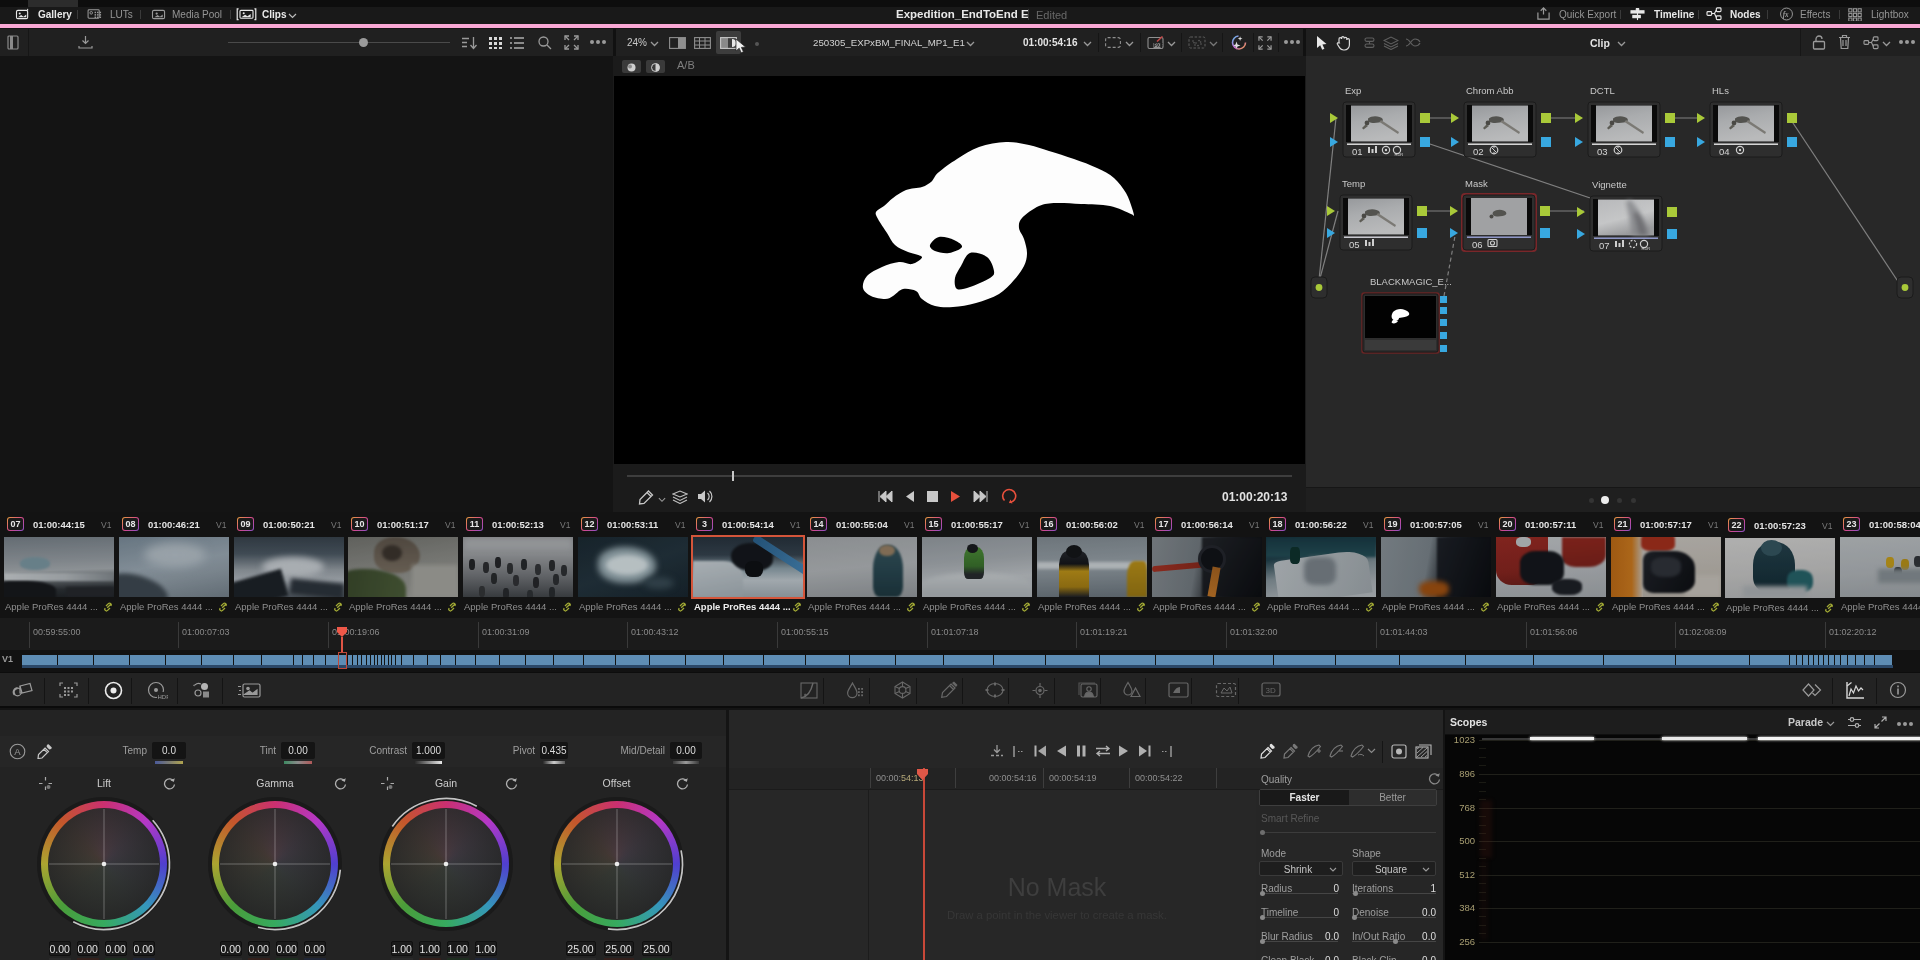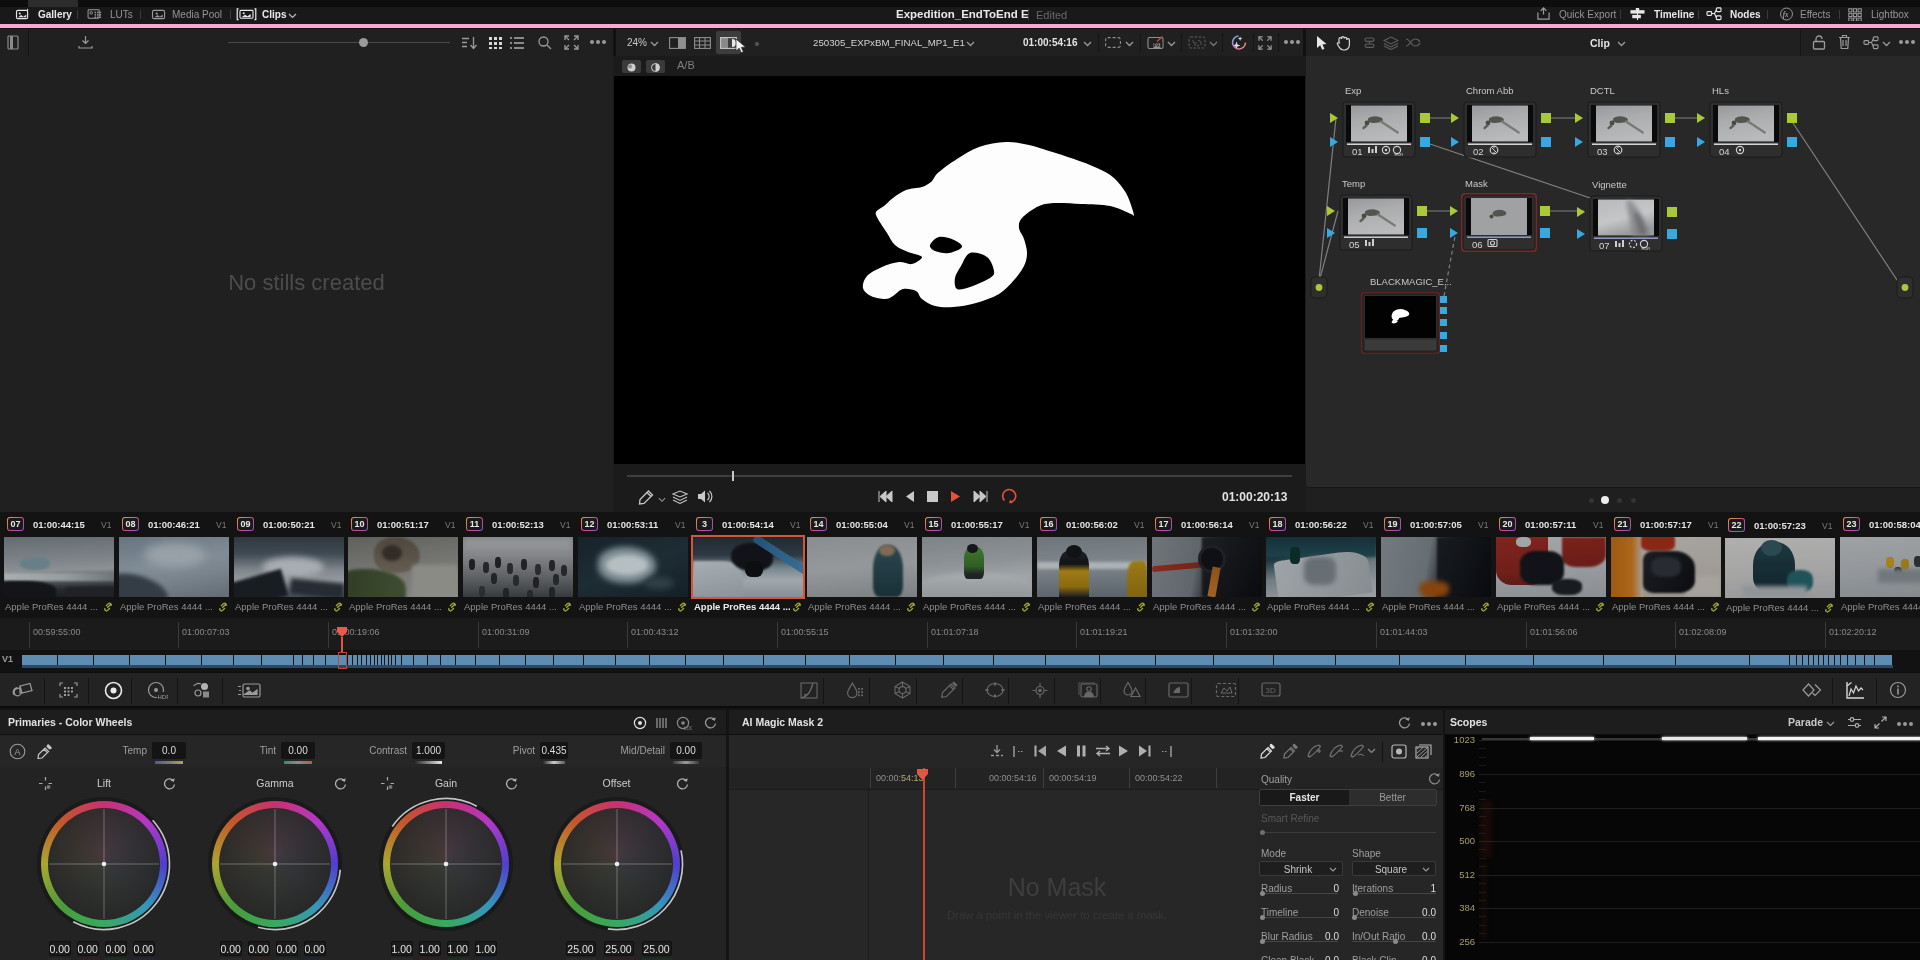--- a/index.html
+++ b/index.html
@@ -336,23 +336,20 @@
           <rect x="11" y="9.5" width="5" height="4" rx="1"></rect>
       <path d="M6 7 L9 7 L11 3.2 M9 7 L11 11.3"></path>
     </g>
   </svg>
   <svg class="abs" style="left:1882px;top:12px;" width="9" height="6" viewBox="0 0 9 6">
         <path d="M1 1 L4.5 4.5 L8 1" stroke="#999999" stroke-width="1.3" fill="none"></path>
       </svg>
   <div class="abs dots3" style="left:1899px;top:11px;"></div>
 </div>
 
-<div class="abs" id="gallery" style="left:0;top:56px;width:613px;height:456px;background:#202020;">
-  <div class="abs" style="left:0;top:210px;width:613px;height:34px;color:#4c4c4c;font-size:22px;text-align:center;line-height:34px;">No stills created</div>
-</div>
 
 <div class="abs" id="viewer" style="left:613px;top:56px;width:693px;height:456px;background:#1b1b1b;">
 
   <div class="abs" style="left:9px;top:4px;width:19px;height:13px;background:#3a3a3a;border-radius:2px;">
     <svg width="19" height="13" viewBox="0 0 19 13">
           <circle cx="9.5" cy="6.5" r="4" fill="#cfcfcf"></circle>
           <circle cx="8" cy="5.5" r="2" fill="#8a8a8a"></circle>
         </svg>
   </div>
   <div class="abs" style="left:33px;top:4px;width:19px;height:13px;background:#3a3a3a;border-radius:2px;">
@@ -1178,41 +1175,20 @@
   <path d="M2 5 L6.5 1.5" stroke="#d8d8d8" stroke-width="1.2"></path>
 </svg>
 <svg class="abs" style="left:1889px;top:8px;" width="18" height="18" viewBox="0 0 18 18">
   <circle cx="9" cy="9" r="7.5" fill="none" stroke="#9a9a9a" stroke-width="1.2"></circle>
   <rect x="8.2" y="7.5" width="1.6" height="6" fill="#9a9a9a"></rect>
         <rect x="8.2" y="4.5" width="1.6" height="1.8" fill="#9a9a9a"></rect>
 </svg>
     </div>
 
 <div class="abs" id="wheels" style="left:0;top:710px;width:726px;height:250px;background:#232323;">
-  <div class="abs" style="left:0;top:0;width:726px;height:25px;background:#1d1d1d;border-bottom:1px solid #0f0f0f;">
-    <div class="abs" style="left:8px;top:6px;font-size:10.5px;font-weight:bold;color:#e2e2e2;">Primaries - Color Wheels</div>
-    <svg class="abs" style="left:633px;top:6px;" width="14" height="14" viewBox="0 0 14 14">
-          <circle cx="7" cy="7" r="5.6" fill="none" stroke="#e0e0e0" stroke-width="1.2"></circle>
-          <circle cx="7" cy="7" r="2" fill="#e0e0e0"></circle>
-        </svg>
-    <svg class="abs" style="left:655px;top:6px;" width="14" height="14" viewBox="0 0 14 14">
-          <g stroke="#8a8a8a" stroke-width="1.4">
-            <path d="M2 2 L2 12 M5 2 L5 12 M8 2 L8 12 M11 2 L11 12"></path>
-          </g>
-        </svg>
-    <svg class="abs" style="left:676px;top:6px;" width="16" height="14" viewBox="0 0 16 14">
-          <circle cx="7" cy="7" r="5.6" fill="none" stroke="#8a8a8a" stroke-width="1.2"></circle>
-          <circle cx="7" cy="7" r="1.8" fill="#8a8a8a"></circle>
-          <text x="8" y="13.5" font-size="4.5" fill="#8a8a8a">LOG</text>
-        </svg>
-    <svg class="abs" style="left:704px;top:6px;" width="13" height="13" viewBox="0 0 13 13">
-          <path d="M10.8 4.2 A5 5 0 1 0 11.5 7.5" fill="none" stroke="#9a9a9a" stroke-width="1.3"></path>
-          <path d="M11.8 1.2 L10.8 4.8 L7.4 3.6 Z" fill="#9a9a9a"></path>
-        </svg>
-  </div>
   <div class="abs" style="left:0;top:26px;width:726px;height:31px;background:#262626;">
     <svg class="abs" style="left:9px;top:7px;" width="17" height="17" viewBox="0 0 17 17">
       <circle cx="8.5" cy="8.5" r="7.3" fill="none" stroke="#9a9a9a" stroke-width="1.1"></circle>
       <text x="5.2" y="12" font-size="9.5" fill="#9a9a9a">A</text>
     </svg>
     <svg class="abs" style="left:36px;top:8px;" width="17" height="15" viewBox="0 0 17 15">
       <path d="M9 4 l3.5 3.5 l-6.5 6.5 l-4 0.5 l0.5 -4 z M7.8 5.2 l3.5 3.5" stroke="#c8c8c8" stroke-width="1.2" fill="none"></path>
       <path d="M11 0.8 l1.6 -0.6 l3.2 3.2 l-0.6 1.6 l-2 0.4 l-2.6 -2.6 z" fill="#c8c8c8"></path>
     </svg>
     <div class="abs" style="left:96px;top:9px;width:51px;text-align:right;font-size:10px;color:#9e9e9e;">Temp</div>
@@ -1335,28 +1311,20 @@
   </svg>
   <div class="abs" style="left:565.5px;top:231px;width:30px;height:15px;background:#1b1b1b;border:1px solid #101010;border-radius:2px;color:#e2e2e2;font-size:10.5px;text-align:center;line-height:14px;">25.00</div>
   <div class="abs" style="left:565.5px;top:248px;width:30px;height:2px;background:#2a2a2a;"></div>
   <div class="abs" style="left:603.5px;top:231px;width:30px;height:15px;background:#1b1b1b;border:1px solid #101010;border-radius:2px;color:#e2e2e2;font-size:10.5px;text-align:center;line-height:14px;">25.00</div>
   <div class="abs" style="left:603.5px;top:248px;width:30px;height:2px;background:#33201c;"></div>
   <div class="abs" style="left:641.5px;top:231px;width:30px;height:15px;background:#1b1b1b;border:1px solid #101010;border-radius:2px;color:#e2e2e2;font-size:10.5px;text-align:center;line-height:14px;">25.00</div>
   <div class="abs" style="left:641.5px;top:248px;width:30px;height:2px;background:#1e2e20;"></div>
     </div>
 
 <div class="abs" id="mask" style="left:727px;top:710px;width:716px;height:250px;background:#262626;border-left:2px solid #141414;">
-  <div class="abs" style="left:0;top:0;width:716px;height:25px;background:#1d1d1d;border-bottom:1px solid #0f0f0f;">
-    <div class="abs" style="left:13px;top:6px;font-size:10.5px;font-weight:bold;color:#e2e2e2;">AI Magic Mask 2</div>
-    <svg class="abs" style="left:669px;top:6px;" width="13" height="13" viewBox="0 0 13 13">
-          <path d="M10.8 4.2 A5 5 0 1 0 11.5 7.5" fill="none" stroke="#9a9a9a" stroke-width="1.3"></path>
-          <path d="M11.8 1.2 L10.8 4.8 L7.4 3.6 Z" fill="#9a9a9a"></path>
-        </svg>
-    <div class="abs dots3" style="left:692px;top:12px;"></div>
-  </div>
   <div class="abs" style="left:0;top:26px;width:716px;height:32px;background:#262626;">
     <svg class="abs" style="left:260px;top:8px;" width="16" height="15" viewBox="0 0 16 15">
           <path d="M8 1 L8 8 M5 5.5 L8 8.5 L11 5.5" stroke="#9a9a9a" stroke-width="1.3" fill="none"></path>
           <path d="M2 11.5 L14 11.5" stroke="#9a9a9a" stroke-width="1.3" stroke-dasharray="3 2"></path>
         </svg>
     <svg class="abs" style="left:283px;top:9px;" width="14" height="13" viewBox="0 0 14 13">
           <path d="M2 1 L2 12" stroke="#9a9a9a" stroke-width="1.5"></path>
           <path d="M6 6.5 L12 6.5" stroke="#9a9a9a" stroke-width="1.2" stroke-dasharray="1.5 1.5"></path>
         </svg>
     <svg class="abs" style="left:304px;top:8px;" width="14" height="14" viewBox="0 0 14 14">

